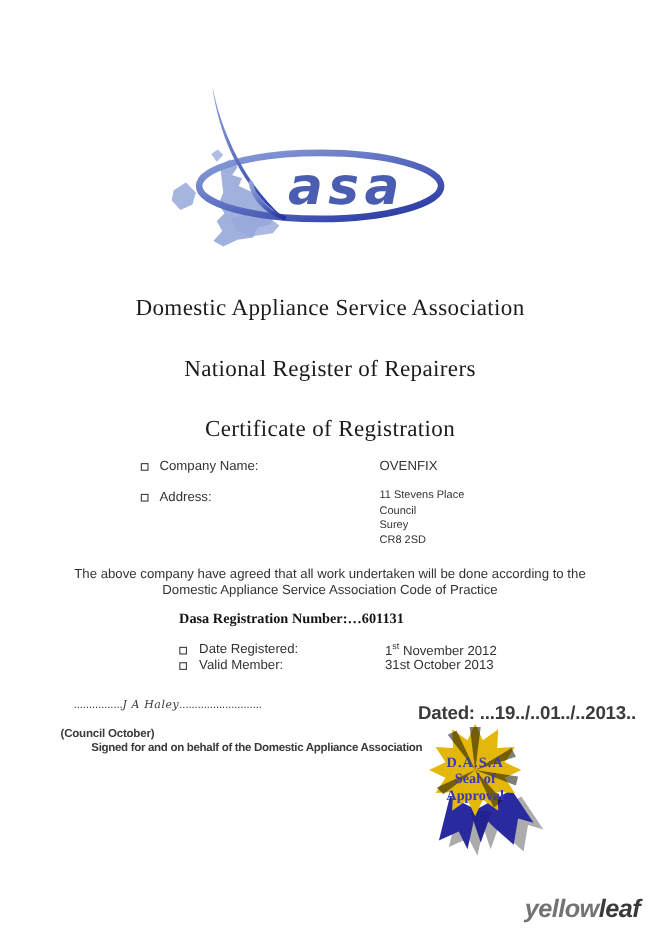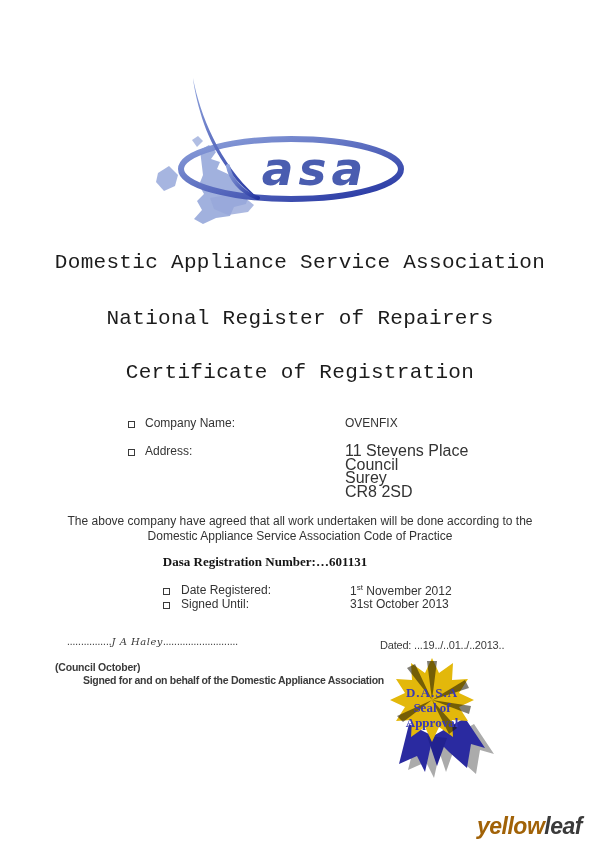--- a/index.html
+++ b/index.html
@@ -4,50 +4,50 @@
 <style>
   html,body{margin:0;padding:0;}
   body{
     width:600px;height:848px;position:relative;background:#ffffff;
     font-family:"Liberation Sans", sans-serif;color:#2b2b2b;overflow:hidden;
   }
   .abs{position:absolute;}
   
   .heading{
     left:0;width:600px;text-align:center;
-    font-family:Liberation Mono, monospace;font-size:21px;color:#1c1c1c;
-    letter-spacing:.3px;white-space:nowrap;
+    font-family:Liberation Serif, serif;font-size:21px;color:#1c1c1c;
+    letter-spacing:.3px;white-space:nowrap;margin-top:16px;
   }
   
   .bullet{
     width:5px;height:5px;border:1.2px solid #3a3a3a;background:transparent;display:block;
   }
   .label,.value{font-size:12px;color:#333;white-space:nowrap;}
-  .value-lines{font-size:16px;color:#333;line-height:13.5px;list-style:none;margin:0;padding:0;}
+  .value-lines{font-size:10px;color:#333;line-height:13.5px;list-style:none;margin:0;padding:0;}
   
   .agreement{
     left:0;width:600px;text-align:center;font-size:12px;color:#333;line-height:15px;
   }
   .regnum{
     left:0;width:530px;text-align:center;
     font-family:"Liberation Serif", serif;font-weight:bold;font-size:13px;color:#141414;
   }
   sup{font-size:8px;}
   
   .sig-row{left:67px;top:636px;font-size:10px;color:#333;white-space:nowrap;}
   .sig-name{
     font-family:"DejaVu Serif", serif;font-style:italic;font-size:10px;color:#3a3a3a;
     letter-spacing:.5px;
   }
-  .dated{left:380px;top:639px;font-size:11px;font-weight:400;color:#3b3b3b;white-space:nowrap;letter-spacing:-.2px;}
+  .dated{left:380px;top:639px;font-size:17px;font-weight:700;color:#3b3b3b;white-space:nowrap;letter-spacing:-.2px;}
   .council{left:55px;top:661px;font-size:10.5px;font-weight:700;color:#3b3b3b;letter-spacing:-.2px;}
   .behalf{left:55px;top:674px;font-size:10.5px;font-weight:700;color:#3b3b3b;letter-spacing:-.3px;white-space:nowrap;margin-left:28px;}
   
   .watermark{left:477px;top:813px;font-size:23px;font-weight:800;font-style:italic;white-space:nowrap;letter-spacing:-.5px;}
-  .watermark .w1{color:#a16207;text-align:right;}
+  .watermark .w1{color:#737373;text-align:right;}
   .watermark .w2{color:#3a3a3a;}
 </style>
 </head>
 <body>
 
 <svg class="abs" style="left:140px;top:70px;" width="290" height="165" viewBox="0 0 290 165">
   <defs>
     <linearGradient id="gradBlue" x1="0" y1="0" x2="1" y2="1">
       <stop offset="0" stop-color="#8fa3dc"></stop>
       <stop offset="1" stop-color="#2232a0"></stop>
@@ -93,21 +93,21 @@
 
 <div class="abs regnum" style="top:554px;">Dasa Registration Number:…601131</div>
 
 <span class="abs bullet" style="left:163px;top:588px;"></span>
 <div class="abs label" style="left:181px;top:583px;">Date Registered:</div>
 <div class="abs value" style="left:350px;top:583px;">
   <span>1</span><sup>st</sup><span> November 2012</span>
 </div>
 
 <span class="abs bullet" style="left:163px;top:602px;"></span>
-<div class="abs label" style="left:181px;top:597px;">Signed Until:</div>
+<div class="abs label" style="left:181px;top:597px;">Valid Member:</div>
 <div class="abs value" style="left:350px;top:597px;">31st October 2013</div>
 
 <div class="abs sig-row">
   <span>................</span><span class="sig-name">J A Haley</span><span>...........................</span>
 </div>
 <div class="abs dated">Dated: ...19../..01../..2013..</div>
 <div class="abs council">(Council October)</div>
 <div class="abs behalf">Signed for and on behalf of the Domestic Appliance Association</div>
 
 <svg class="abs" style="left:383px;top:656px;" width="118" height="126" viewBox="0 0 118 126">

